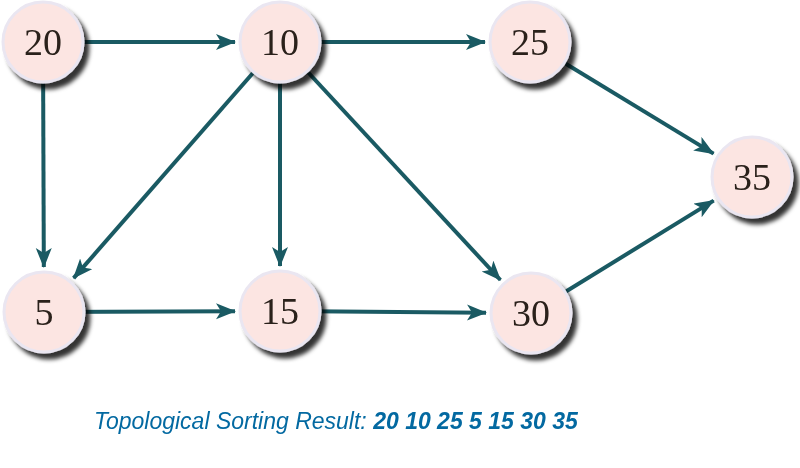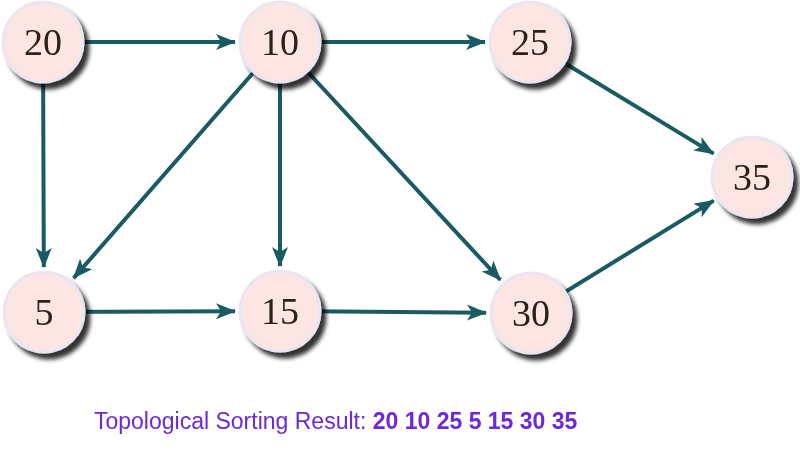--- a/index.html
+++ b/index.html
@@ -24,23 +24,24 @@
     font-family: "Liberation Serif", "DejaVu Serif", serif;
     font-size: 38px;
   }
   .caption {
     position: absolute;
     left: 94px;
     top: 410px;
     font-size: 23px;
     line-height: 23px;
     letter-spacing: 0px;
-    color: #6d28d9;
+    color: #0369a1;
     white-space: nowrap;
     font-weight: 500;
+    font-style: italic;
   }
   .caption .result {
     font-weight: 700;
   }
 </style>
 </head>
 <body>
 
 <div class="stage">
   <svg id="graph-svg" width="800" height="468" viewBox="0 0 800 468">

